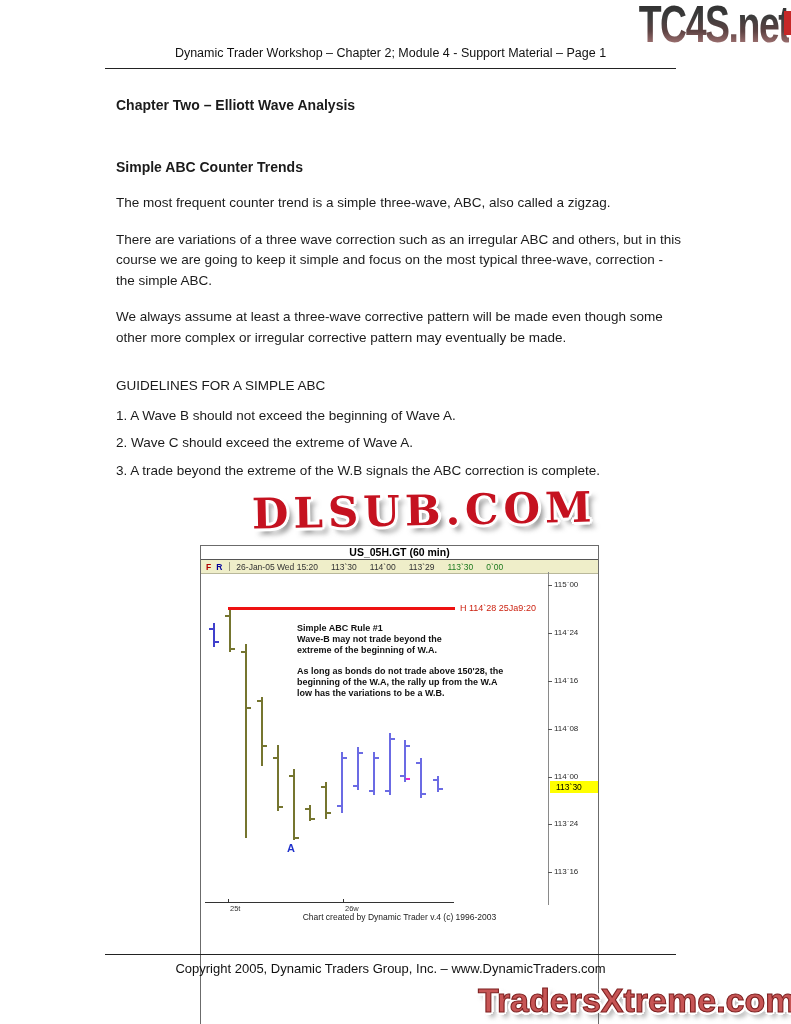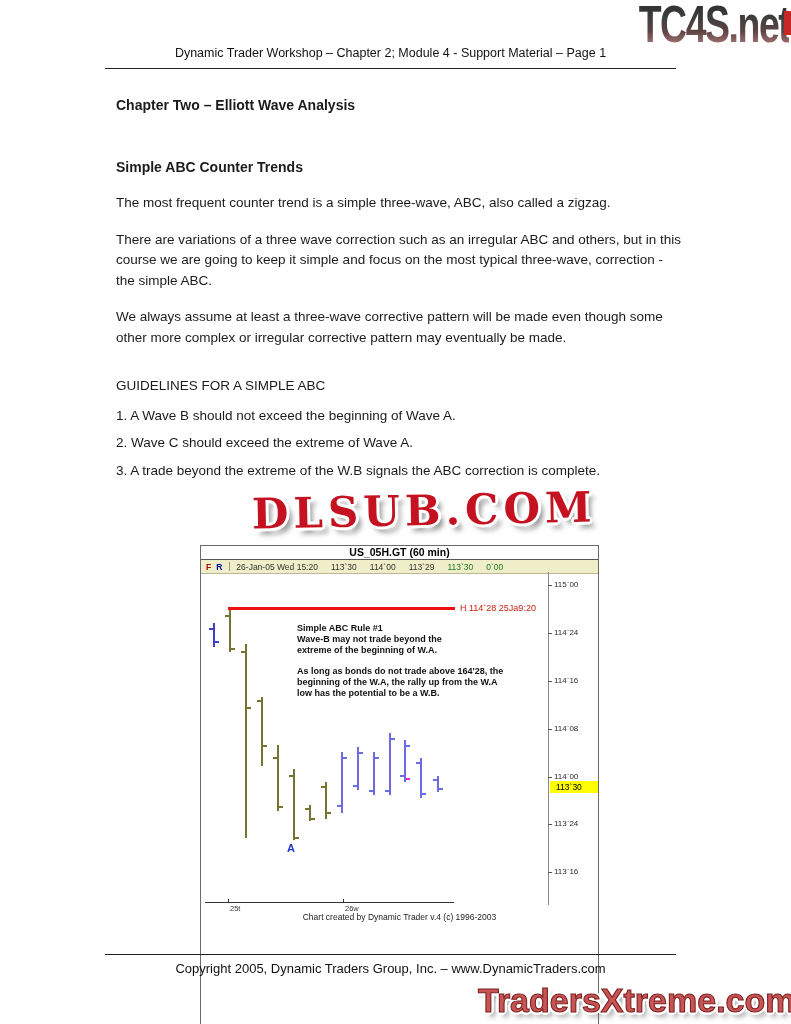--- a/index.html
+++ b/index.html
@@ -116,23 +116,23 @@
 
     <div class="redline"></div>
     <div class="redline-label">H 114`28 25Ja9:20</div>
 
     <div class="annot annot1">
       <div>Simple ABC Rule #1</div>
       <div>Wave-B may not trade beyond the</div>
       <div>extreme of the beginning of W.A.</div>
     </div>
     <div class="annot annot2">
-      <div>As long as bonds do not trade above 164'28, the</div>
+      <div>As long as bonds do not trade above 150'28, the</div>
       <div>beginning of the W.A, the rally up from the W.A</div>
-      <div>low has the potential to be a W.B.</div>
+      <div>low has the variations to be a W.B.</div>
     </div>
 
     <div id="plot"></div>
 
     <div class="yaxis"></div>
     <div class="yhl">113`30</div>
     <div class="xaxis"></div>
     <div class="wave-a">A</div>
     <div class="credit">Chart created by Dynamic Trader v.4  (c) 1996-2003</div>
   <div class="bar" style="left: 12px; top: 77px; height: 24px; background: rgb(64, 64, 204);"></div>

